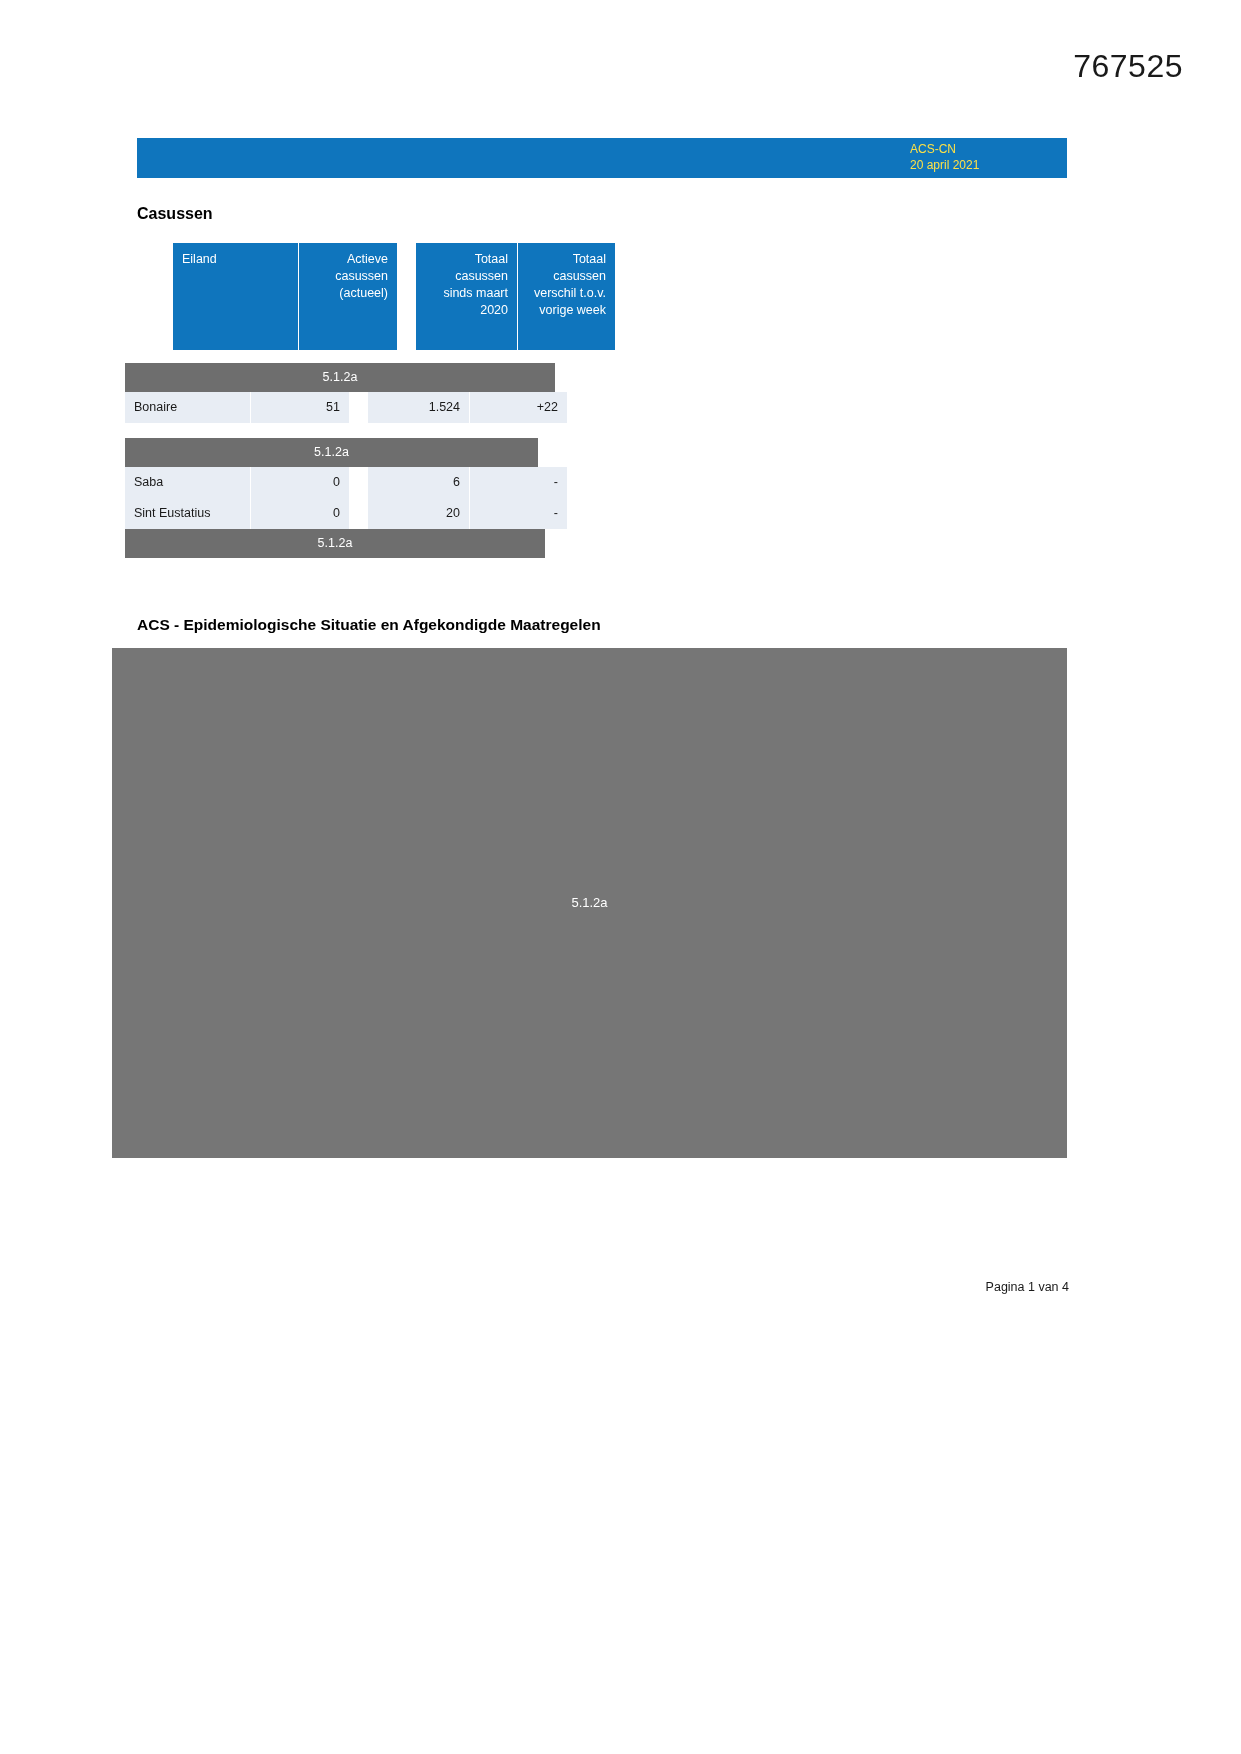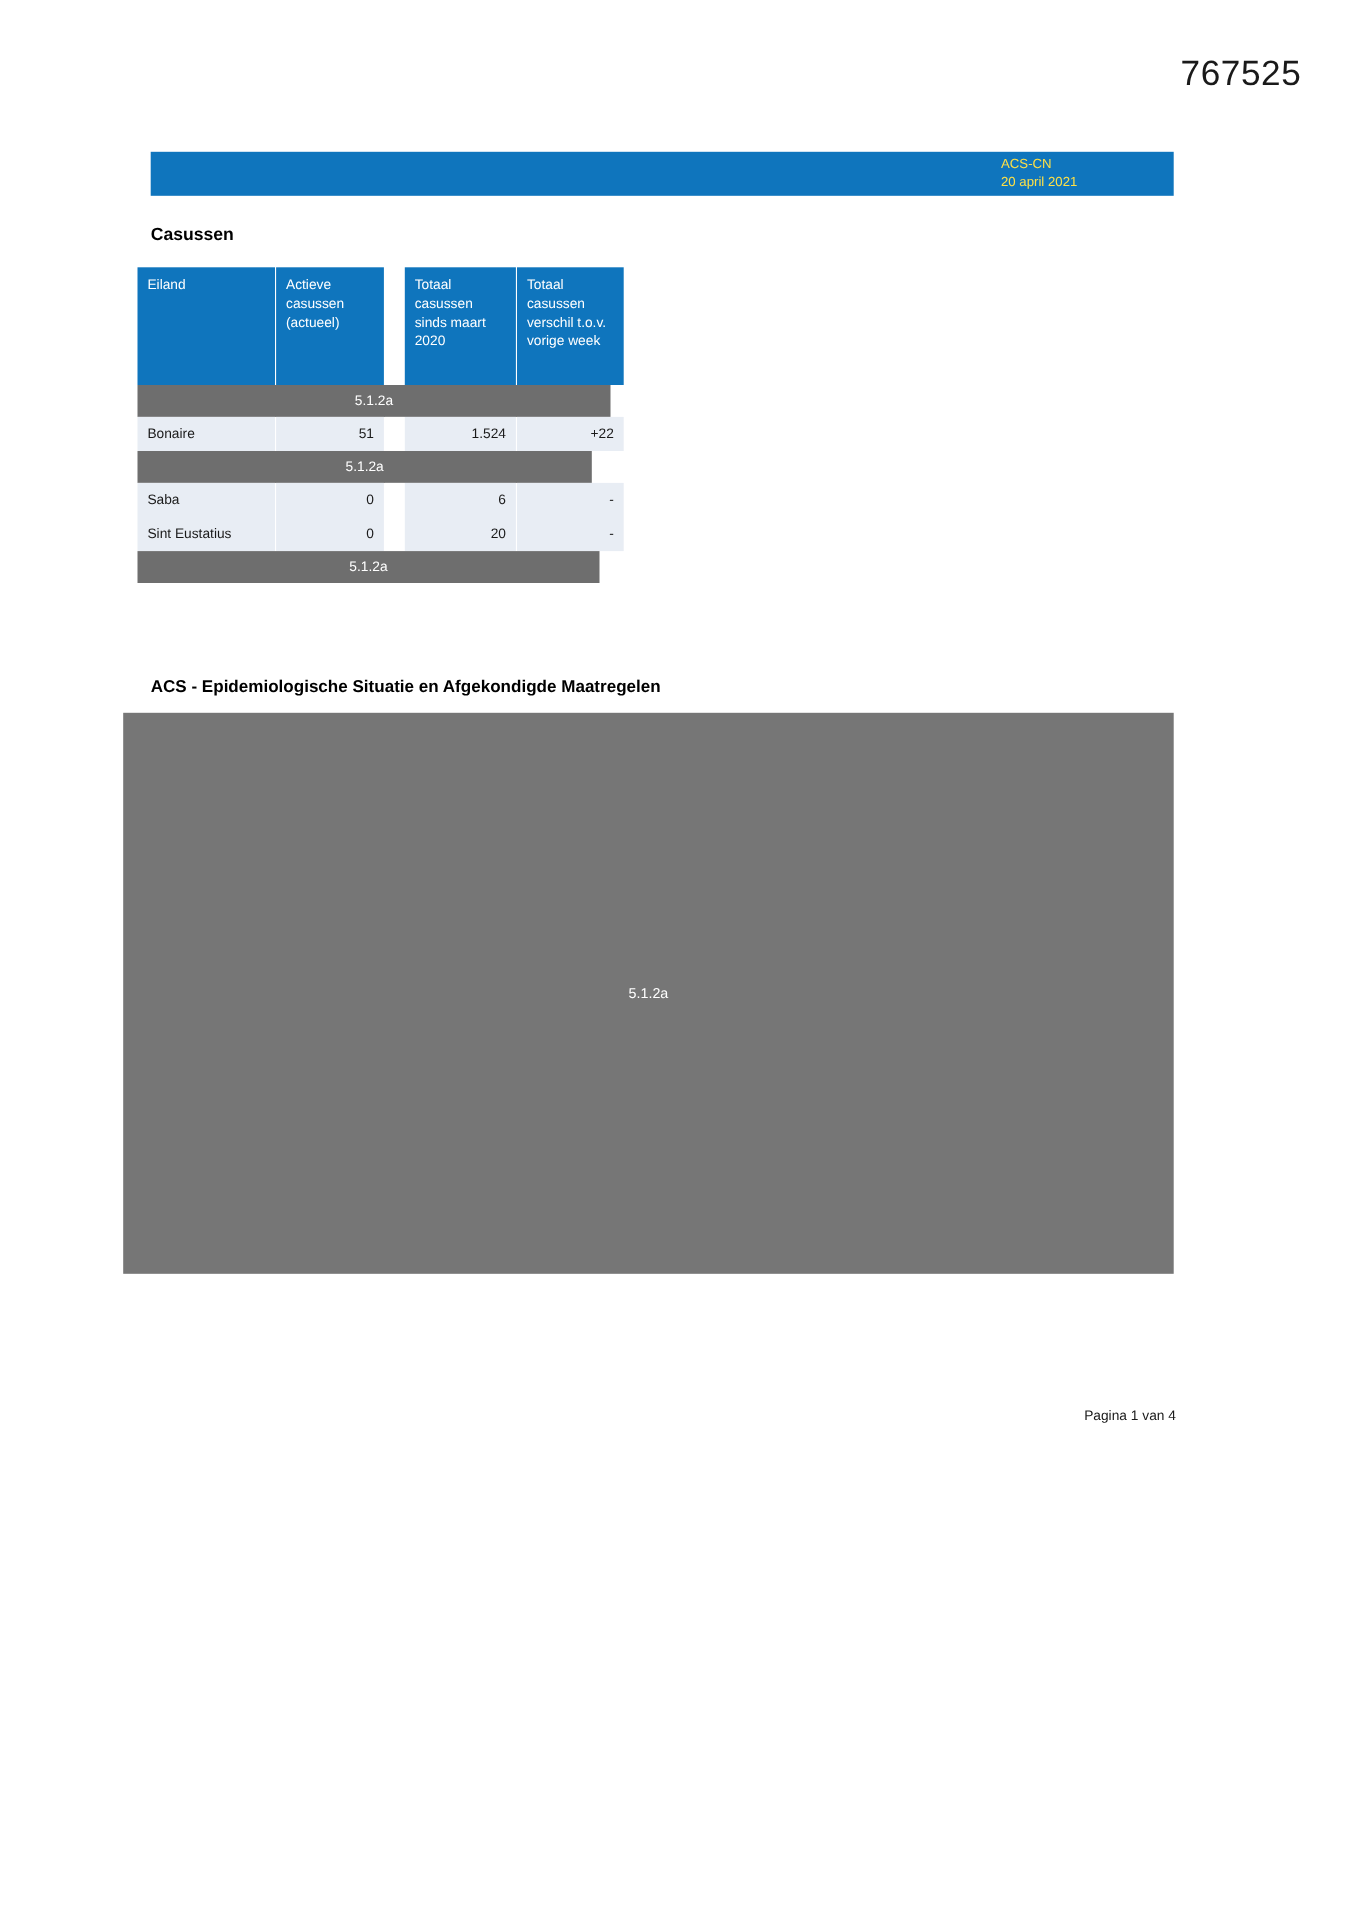--- a/index.html
+++ b/index.html
@@ -100,21 +100,21 @@
 
   
   .hdr-row { height: 107px; }
   .hdr {
     background: #0f75bd;
     color: #ffffff;
     height: 107px;
     padding: 8px 9px 0 9px;
     line-height: 1.35;
   }
-  .hdr.right { text-align: left; }
+  .hdr.right { text-align: right; }
 
   
   .c0 { left: 0px;   width: 125px; }
   .c1 { left: 126px; width: 98px;  }
   .cgap { left: 225px; width: 17px; }
   .c2 { left: 243px; width: 101px; }
   .c3 { left: 345px; width: 97px;  }
 
   
   .redaction {
@@ -178,21 +178,21 @@
 
   <div class="title-bar">
     <div class="meta-line1">ACS-CN</div>
     <div class="meta-line2">20 april 2021</div>
   </div>
 
   <div class="section-heading heading-casussen">Casussen</div>
 
   <div class="cases-table">
 
-    <div class="row hdr-row" style="height:107px;">
+    <div class="row hdr-row" style="height:120px;margin-left:48px;">
       <div class="cell hdr c0">
         <div>Eiland</div>
       </div>
       <div class="cell hdr right c1">
         <div>Actieve</div>
         <div>casussen</div>
         <div>(actueel)</div>
       </div>
       <div class="cell hdr right c2">
         <div>Totaal</div>
@@ -205,21 +205,21 @@
         <div>casussen</div>
         <div>verschil t.o.v.</div>
         <div>vorige week</div>
       </div>
     </div>
 
     <div class="row" style="height:29px;">
       <div class="redaction" style="width:430px;height:29px;">5.1.2a</div>
     </div>
 
-    <div class="row" style="height:31px;">
+    <div class="row" style="height:46px;">
       <div class="cell data-cell c0">Bonaire</div>
       <div class="cell data-cell right c1">51</div>
       <div class="cell data-cell blank cgap"></div>
       <div class="cell data-cell right c2">1.524</div>
       <div class="cell data-cell right c3">+22</div>
     </div>
 
     <div class="row" style="height:29px;">
       <div class="redaction" style="width:413px;height:29px;">5.1.2a</div>
     </div>

